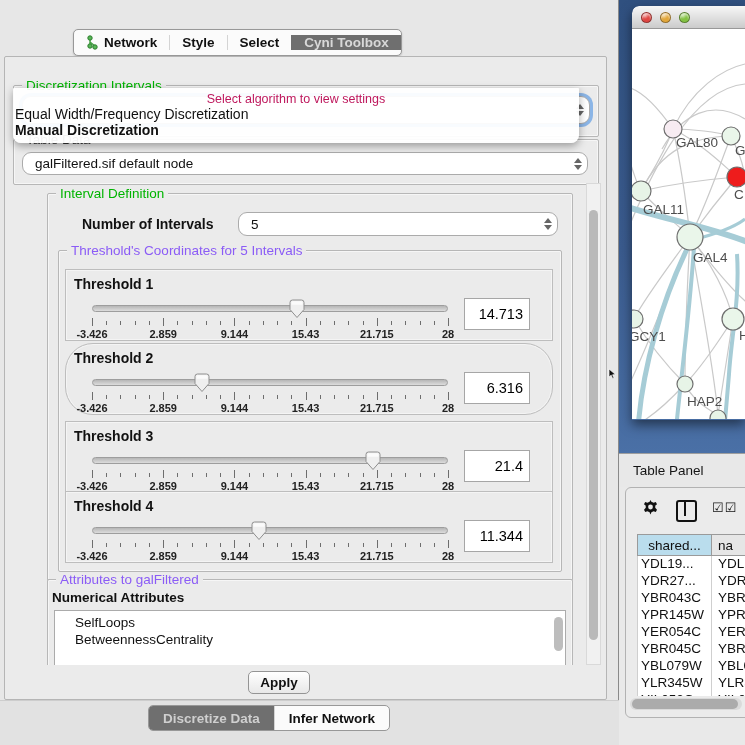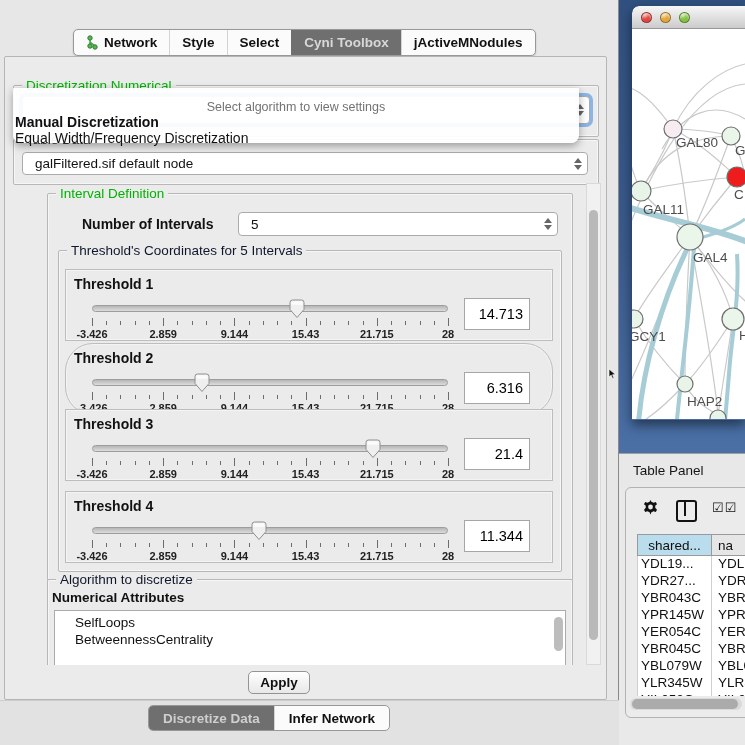--- a/index.html
+++ b/index.html
@@ -4,43 +4,43 @@
 <style>
   html,body{margin:0;padding:0;}
   .screen{position:relative;width:745px;height:745px;background:#e6e6e6;
     font-family:"Liberation Sans",sans-serif;overflow:hidden;color:#111;}
   
   .cp{position:absolute;left:0;top:0;width:619px;height:745px;background:#e7e7e7;border-right:1px solid #8a8a8a;box-sizing:border-box;}
   .cp-titlebar{position:absolute;top:0;left:0;right:0;height:25px;background:linear-gradient(#f1f1f1,#e3e3e3);border-bottom:1px solid #c6c6c6;}
   .cp-title{position:absolute;left:8px;top:5px;font-size:13px;color:#1a1a1a;}
   .float-icon{position:absolute;left:588px;top:8px;width:9px;height:9px;border:1.6px solid #222;border-radius:1px;}
   .close-icon{position:absolute;left:603px;top:4px;font-size:14px;font-weight:bold;color:#111;}
-  .cp-tabs{position:absolute;top:29px;left:73px;height:25px;display:flex;border:1px solid #989898;border-radius:5px;overflow:hidden;background:#fbfbfb;box-shadow:0 1px 2px rgba(0,0,0,.18);}
+  .cp-tabs{position:absolute;top:29px;left:73px;height:25px;display:flex;border:1px solid #989898;border-radius:5px;overflow:hidden;background:#fbfbfb;box-shadow:0 1px 2px rgba(0,0,0,.18);align-items:center;}
   .cp-tab{display:flex;align-items:center;padding:0 12px;font-size:13.5px;font-weight:bold;color:#111;border-left:1px solid #d4d4d4;white-space:nowrap;}
   .cp-tab:first-child{border-left:none;}
   .cp-tab.selected{background:#6f6f6f;color:#d8d8d8;border-left-color:#6f6f6f;}
   .cp-tab .tabicon{margin-right:6px;display:inline-flex;}
   .cp-main{position:absolute;left:4px;top:56px;width:603px;height:644px;background:#ebebeb;border:1px solid #b5b5b5;border-radius:2px;box-sizing:border-box;}
   .group{position:absolute;border:1px solid #b7b7b7;border-radius:2px;background:#ebebeb;box-shadow:inset 0 0 0 1px #f6f6f6;}
   .group-title{position:absolute;top:-8px;left:8px;background:#ebebeb;padding:0 4px;font-size:13.5px;white-space:nowrap;}
   .t-green{color:#00b400;}
-  .t-blue{color:#0f172a;}
+  .t-blue{color:#8b5cf6;}
   .t-dark{color:#333;}
   
-  .combo{position:absolute;background:#fff;border:1px solid #ababab;border-radius:4px;font-size:13.5px;display:flex;align-items:center;box-sizing:border-box;gap:44px;}
+  .combo{position:absolute;background:#fff;border:1px solid #ababab;border-radius:9px;font-size:13.5px;display:flex;align-items:center;box-sizing:border-box;gap:44px;}
   .combo .val{flex:1;padding-left:12px;white-space:nowrap;overflow:hidden;}
   .stepper{width:18px;display:flex;flex-direction:column;align-items:center;justify-content:center;gap:2px;}
   .stepper i{width:0;height:0;border-left:4px solid transparent;border-right:4px solid transparent;}
   .stepper .up{border-bottom:5px solid #666;}
   .stepper .dn{border-top:5px solid #666;}
   .focus-ring{box-shadow:0 0 0 3px rgba(88,152,228,.65);}
   
   .popup{position:absolute;left:8px;top:31px;width:566px;height:55px;background:rgba(255,255,255,.94);
     border-radius:1px 1px 8px 8px;box-shadow:0 3px 9px rgba(0,0,0,.35);z-index:40;}
-  .popup .hint{margin-top:12px;text-align:center;font-size:12.5px;color:#737373;}
+  .popup .hint{margin-top:4px;text-align:center;font-size:12.5px;color:#be185d;}
   .popup .opt{font-size:14px;padding:0 2px;line-height:16px;white-space:nowrap;}
   .popup .opt.bold{font-weight:bold;}
   
   .scrollpane{position:absolute;left:8px;top:126px;width:588px;height:482px;overflow:hidden;}
   .vscroll{position:absolute;right:0;top:0;width:15px;height:100%;background:#f1f1f1;border:1px solid #d9d9d9;box-sizing:border-box;}
   .vscroll .thumb-v{position:absolute;left:2px;top:26px;width:9px;height:430px;background:#b9b9b9;border-radius:5px;}
   .label-b{font-weight:bold;font-size:13.5px;color:#111;}
   
   .thr-box{position:absolute;left:6px;width:488px;height:72px;border:1px solid #bdbdbd;background:#ebebeb;box-shadow:inset 0 0 0 1px #f4f4f4;box-sizing:border-box;padding:6px 8px 0 8px;}
   .thr-label{font-weight:bold;font-size:14px;}
@@ -114,42 +114,39 @@
       </div>
       <div class="cp-tab">
           <span>Style</span>
         </div>
       <div class="cp-tab">
           <span>Select</span>
         </div>
       <div class="cp-tab selected">
           <span>Cyni Toolbox</span>
         </div>
-      <div class="cp-tab">
-          <span>jActiveMNodules</span>
-        </div>
     </div>
 
     <div class="cp-main">
 
       <div class="group" style="left:8px;top:28px;width:584px;height:50px;">
-        <span class="group-title t-green">Discretization Numerical</span>
+        <span class="group-title t-green">Discretization Intervals</span>
         <div class="combo focus-ring" style="left:8px;top:10px;width:568px;height:28px;">
           <span class="val"></span>
           <span class="stepper">
               <i class="up"></i>
               <i class="dn"></i>
             </span>
         </div>
       </div>
 
       <div class="popup">
         <div class="hint">Select algorithm to view settings</div>
+        <div class="opt">Equal Width/Frequency Discretization</div>
         <div class="opt bold">Manual Discretization</div>
-        <div class="opt">Equal Width/Frequency Discretization</div>
       </div>
 
       <div class="group" style="left:8px;top:82px;width:584px;height:44px;">
         <span class="group-title t-dark">Table Data</span>
         <div class="combo" style="left:8px;top:12px;width:566px;height:23px;">
           <span class="val">galFiltered.sif default node</span>
           <span class="stepper">
               <i class="up"></i>
               <i class="dn"></i>
             </span>
@@ -269,21 +266,21 @@
                         <span style="left: 40%;">9.144</span>
                         <span style="left: 60%;">15.43</span>
                         <span style="left: 80%;">21.715</span>
                         <span style="left: 100%;">28</span>
                       </div>
       </div>
       <input class="thr-value" value="6.316" style="">
     </div>
   </div>
 
-  <div class="thr-box" style="top: 158px;">
+  <div class="thr-box" style="top: 170px;">
     <div class="thr-label">Threshold 3</div>
     <div class="thr-row">
       <div class="slider">
         <div class="track"></div>
         <div class="thumb" style="left: 78.9983%;">
           <svg width="16" height="20" viewBox="0 0 16 20">
                           <path d="M3.5,1 h9 a2.5,2.5 0 0 1 2.5,2.5 v7 L8,18.5 L1,10.5 v-7 A2.5,2.5 0 0 1 3.5,1 Z" fill="#efefef" stroke="#8f8f8f" stroke-width="1"></path>
                           <path d="M4,2.2 h8 a1.6,1.6 0 0 1 1.6,1.6 v2 h-11.2 v-2 A1.6,1.6 0 0 1 4,2.2 Z" fill="#fbfbfb"></path>
                         </svg>
         </div>
@@ -377,21 +374,21 @@
                       </div>
       </div>
       <input class="thr-value" value="11.344" style="">
     </div>
   </div>
 </div>
           </div>
         </div>
 
         <div class="group" style="left:34px;top:396px;width:524px;height:130px;">
-          <span class="group-title t-blue">Algorithm to discretize</span>
+          <span class="group-title t-blue">Attributes to galFiltered</span>
           <span class="label-b" style="position:absolute;left:4px;top:10px;">Numerical Attributes</span>
           <div class="attr-list" id="attr-list">
             <div class="attr-scroll"></div>
           <div class="attr-item">SelfLoops</div>
               <div class="attr-item">BetweennessCentrality</div>
             </div>
         </div>
 
         <div class="vscroll">
           <div class="thumb-v"></div>

